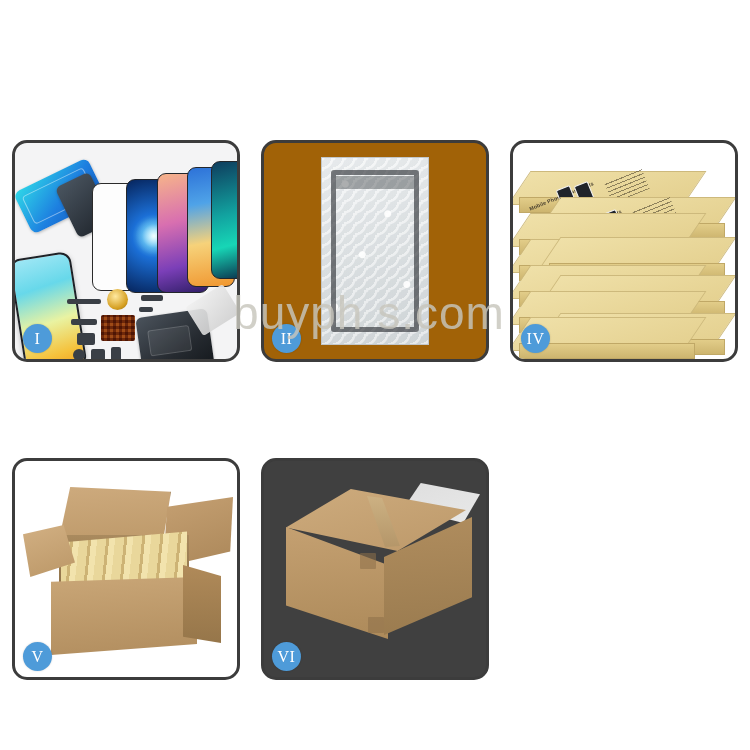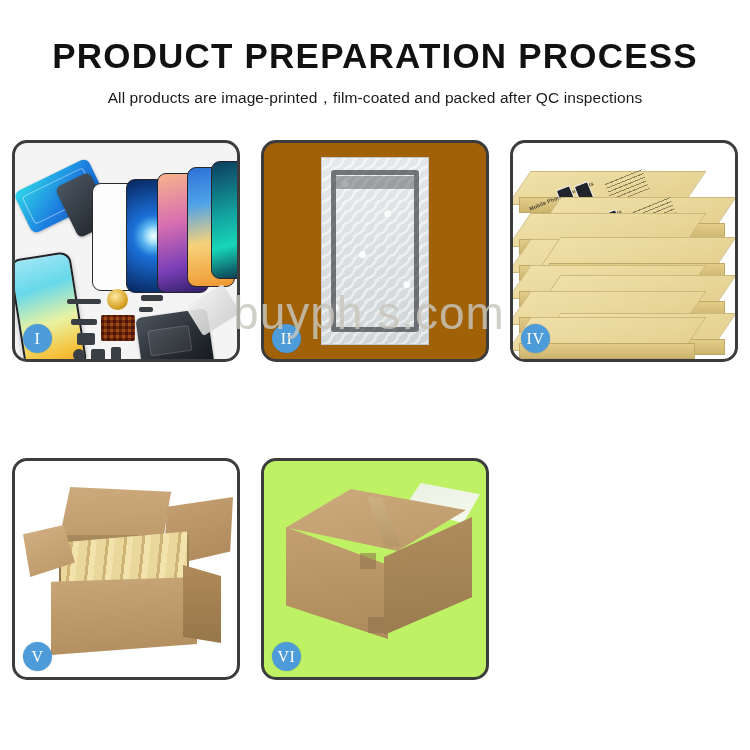--- a/index.html
+++ b/index.html
@@ -270,21 +270,21 @@
     background:linear-gradient(175deg,#c9a677,#b18d5e);
     clip-path:polygon(0 6%,100% 0,100% 86%,0 100%);
   }
   .c-body-r {
     position:absolute; left:168px; top:104px; width:38px; height:78px;
     background:linear-gradient(180deg,#b08a59,#96764a);
     clip-path:polygon(0 0,100% 14%,100% 100%,0 92%);
   }
 
   
-  .p6 { background:#bef264; }
+  .p6 { background:#404040; }
   .sc-top {
     position:absolute; left:22px; top:28px; width:180px; height:62px;
     background:linear-gradient(165deg,#cdab7d,#bd996a);
     clip-path:polygon(36% 0,100% 34%,62% 100%,0 62%);
   }
   .sc-tape {
     position:absolute; left:40px; top:34px; width:150px; height:52px;
     clip-path:polygon(42% 2%,52% 6%,64% 98%,54% 100%);
     background:linear-gradient(180deg,rgba(205,178,132,.95),rgba(180,150,105,.95));
   }
@@ -307,24 +307,20 @@
     background:linear-gradient(160deg,#f0f0f0,#fbfbfb);
     clip-path:polygon(22% 0,100% 28%,78% 100%,0 62%);
     opacity:.9;
   }
 </style>
 </head>
 <body>
 
 <div class="page">
 
-  <div class="header">
-    <div class="title">PRODUCT PREPARATION PROCESS</div>
-    <div class="subtitle">All products are image-printed，film-coated and packed after QC inspections</div>
-  </div>
 
   <div class="watermark">buyph           s.com</div>
 
   <div class="grid">
 
     <div class="panel p1">
       <div class="scene">
         <div class="ph ph-a"></div>
         <div class="ph ph-b"></div>
         <div class="ph ph-white"></div>

